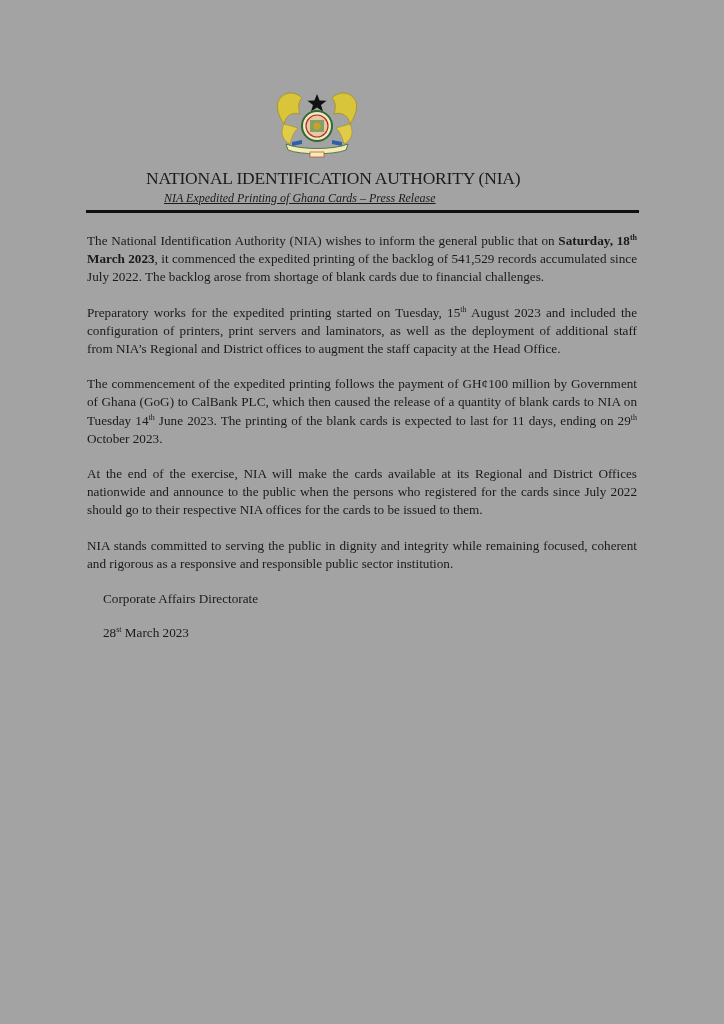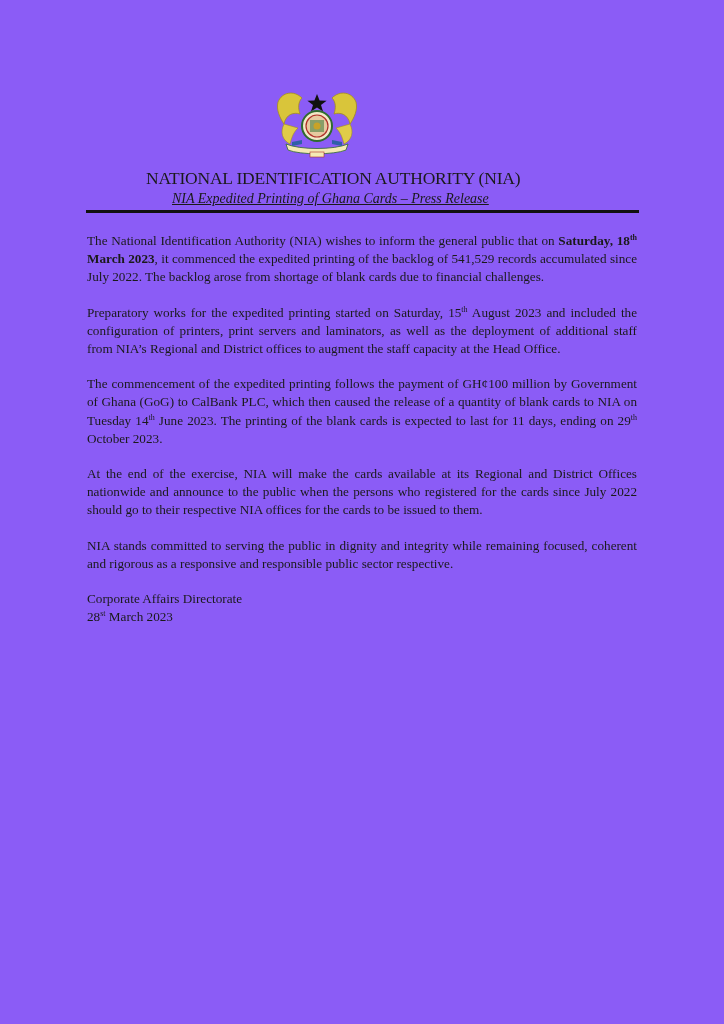--- a/index.html
+++ b/index.html
@@ -1,26 +1,26 @@
 <!DOCTYPE html>
 <html><head>
 <meta charset="utf-8">
 <style>
   html, body { margin: 0; padding: 0; background: #ffffff; }
   body { width: 724px; height: 1024px; position: relative; overflow: hidden;
          font-family: "Liberation Serif", "DejaVu Serif", serif; color: #1a1a1a; }
-  .page { position: absolute; left: 0; top: 0; width: 724px; height: 1024px; background: #8b5cf6; }
+  .page { position: absolute; left: 0; top: 0; width: 724px; height: 1024px; background: #a3a3a3; }
   .crest { position: absolute; left: 272px; top: 88px; width: 90px; height: 72px; }
   .org-title { position: absolute; left: 146px; top: 168px; font-size: 17.5px; letter-spacing: -0.2px; white-space: nowrap; color: #1a1a1a; }
-  .subtitle { position: absolute; left: 172px; top: 191px; font-size: 14px; font-style: italic; text-decoration: underline; white-space: nowrap; color: #1a1a1a; }
+  .subtitle { position: absolute; left: 164px; top: 191px; font-size: 12px; font-style: italic; text-decoration: underline; white-space: nowrap; color: #1a1a1a; }
   .rule { position: absolute; left: 86px; top: 210px; width: 553px; height: 3px; background: #111; }
   .body { position: absolute; left: 87px; top: 232px; width: 550px; font-size: 13.2px; line-height: 18.2px; }
   .para { margin: 0 0 17px 0; text-align: justify; }
   sup { font-size: 8px; line-height: 0; vertical-align: super; text-align: center; }
-  .sign { margin: 0; line-height: 18px; }
+  .sign { margin: 16px; line-height: 18px; }
 </style>
 </head>
 <body>
 
 <div class="page">
 
   <svg class="crest" viewBox="0 0 90 72">
 
     <path d="M6 14 C10 4, 22 2, 30 10 C26 14, 26 20, 28 26 C22 24, 14 26, 12 36 C8 30, 4 22, 6 14 Z" fill="#d9c53a" stroke="#a48e1a" stroke-width="0.8"></path>
     <path d="M84 14 C80 4, 68 2, 60 10 C64 14, 64 20, 62 26 C68 24, 76 26, 78 36 C82 30, 86 22, 84 14 Z" fill="#d9c53a" stroke="#a48e1a" stroke-width="0.8"></path>
@@ -39,21 +39,21 @@
     <path d="M60 52 L70 54 L70 58 L60 56 Z" fill="#2f5fa6"></path>
     <rect x="38" y="64" width="14" height="5" fill="#f5e9b5" stroke="#b0302a" stroke-width="0.6"></rect>
   </svg>
 
   <div class="org-title">NATIONAL IDENTIFICATION AUTHORITY (NIA)</div>
   <div class="subtitle">NIA Expedited Printing of Ghana Cards – Press Release</div>
   <div class="rule"></div>
 
   <div class="body">
     <p class="para"><span>The National Identification Authority (NIA) wishes to inform the general public that on </span><span style="font-weight: bold;">Saturday, 18</span><sup style="font-weight: bold;">th</sup><span style="font-weight: bold;"> March 2023</span><span>, it commenced the expedited printing of the backlog of 541,529 records accumulated since July 2022. The backlog arose from shortage of blank cards due to financial challenges.</span></p>
-    <p class="para"><span>Preparatory works for the expedited printing started on Saturday, 15</span><sup>th</sup><span> August 2023 and included the configuration of printers, print servers and laminators, as well as the deployment of additional staff from NIA’s Regional and District offices to augment the staff capacity at the Head Office.</span></p>
+    <p class="para"><span>Preparatory works for the expedited printing started on Tuesday, 15</span><sup>th</sup><span> August 2023 and included the configuration of printers, print servers and laminators, as well as the deployment of additional staff from NIA’s Regional and District offices to augment the staff capacity at the Head Office.</span></p>
     <p class="para"><span>The commencement of the expedited printing follows the payment of GH¢100 million by Government of Ghana (GoG) to CalBank PLC, which then caused the release of a quantity of blank cards to NIA on Tuesday 14</span><sup>th</sup><span> June 2023. The printing of the blank cards is expected to last for 11 days, ending on 29</span><sup>th</sup><span> October 2023.</span></p>
     <p class="para"><span>At the end of the exercise, NIA will make the cards available at its Regional and District Offices nationwide and announce to the public when the persons who registered for the cards since July 2022 should go to their respective NIA offices for the cards to be issued to them.</span></p>
-    <p class="para"><span>NIA stands committed to serving the public in dignity and integrity while remaining focused, coherent and rigorous as a responsive and responsible public sector respective.</span></p>
+    <p class="para"><span>NIA stands committed to serving the public in dignity and integrity while remaining focused, coherent and rigorous as a responsive and responsible public sector institution.</span></p>
 
     <p class="sign">Corporate Affairs Directorate</p>
     <p class="sign"><span>28</span><sup>st</sup><span> March 2023</span></p>
   </div>
 </div>
 
 </body></html>

